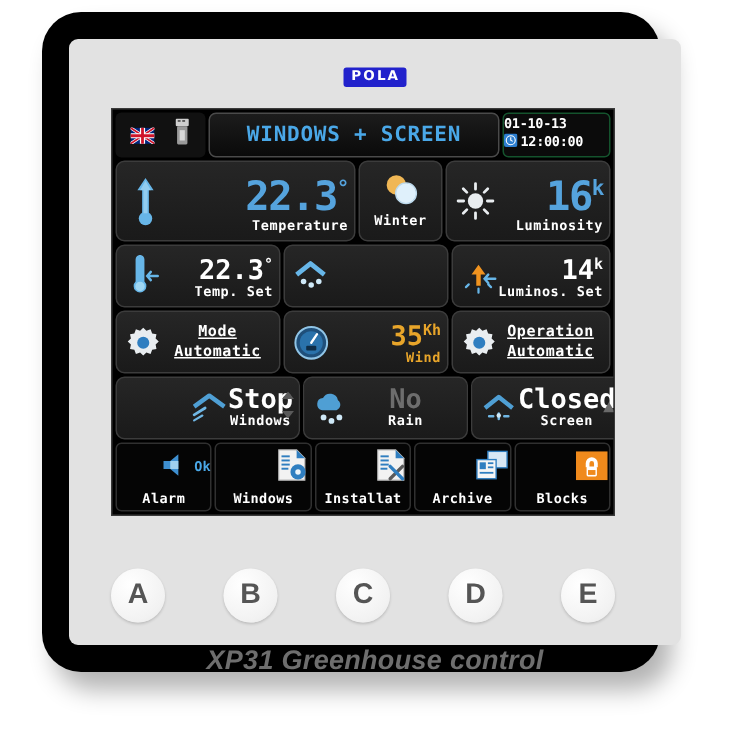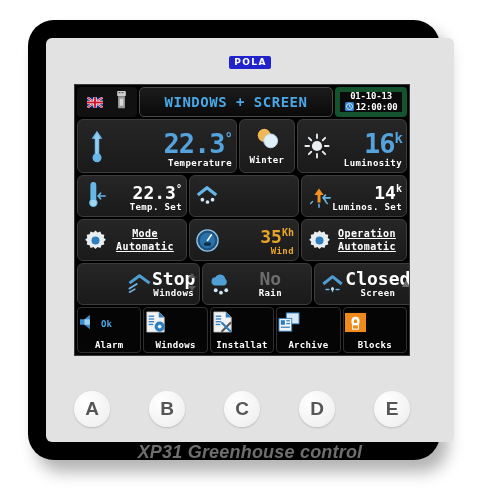--- a/index.html
+++ b/index.html
@@ -7,21 +7,21 @@
     width: 500px; height: 500px;
     background: #ffffff;
     font-family: "DejaVu Sans", sans-serif;
     overflow: hidden;
   }
   #root { position: relative; width: 500px; height: 500px; }
 
   
   .device {
     position: absolute;
-    left: 28px; top: 20px;
+    left: 28px; top: 8px;
     width: 412px; height: 440px;
     background: #000000;
     border-radius: 26px;
     box-shadow: 8px 12px 16px rgba(0,0,0,0.30);
   }
   .panel {
     position: absolute;
     left: 18px; top: 18px;
     width: 408px; height: 404px;
     background: #e2e2e2;
@@ -86,27 +86,26 @@
     justify-content: center;
     color: #4aa8e8;
     font-size: 14px;
     font-weight: bold;
     letter-spacing: 0.5px;
     box-sizing: border-box;
   }
   .sb-clock {
     width: 72px;
     background: #0b0b0b;
-    border: 5px solid #14532d;
+    border: 1px solid #14532d;
     border-radius: 4px;
     box-sizing: border-box;
     display: flex;
     flex-direction: column;
     justify-content: center;
-    align-items: center;
     color: #ffffff;
     font-size: 9px;
     font-weight: bold;
     line-height: 11px;
     letter-spacing: -0.2px;
   }
   .sb-clock .timeline { display: flex; align-items: center; gap: 2px; }
 
   
   .grid { margin-top: 2px; }
@@ -177,21 +176,21 @@
     border: 1px solid #303030;
     border-radius: 4px;
     box-sizing: border-box;
     display: flex;
     flex-direction: column;
     align-items: center;
     justify-content: flex-end;
     padding-bottom: 2px;
     position: relative;
   }
-  .tbtn .ticon { flex:1; display:flex; align-items:center; justify-content:flex-start; width:100%; }
+  .tbtn .ticon { flex:1; display:flex; align-items:center; justify-content:flex-end; width:100%; }
   .tbtn .tlabel {
     color: #ffffff;
     font-size: 9px;
     font-weight: bold;
     letter-spacing: 0.3px;
   }
   .okbadge { color:#4aa8e8; font-size: 9px; font-weight: bold; margin-left: 1px; }
 
   
   .keys {

